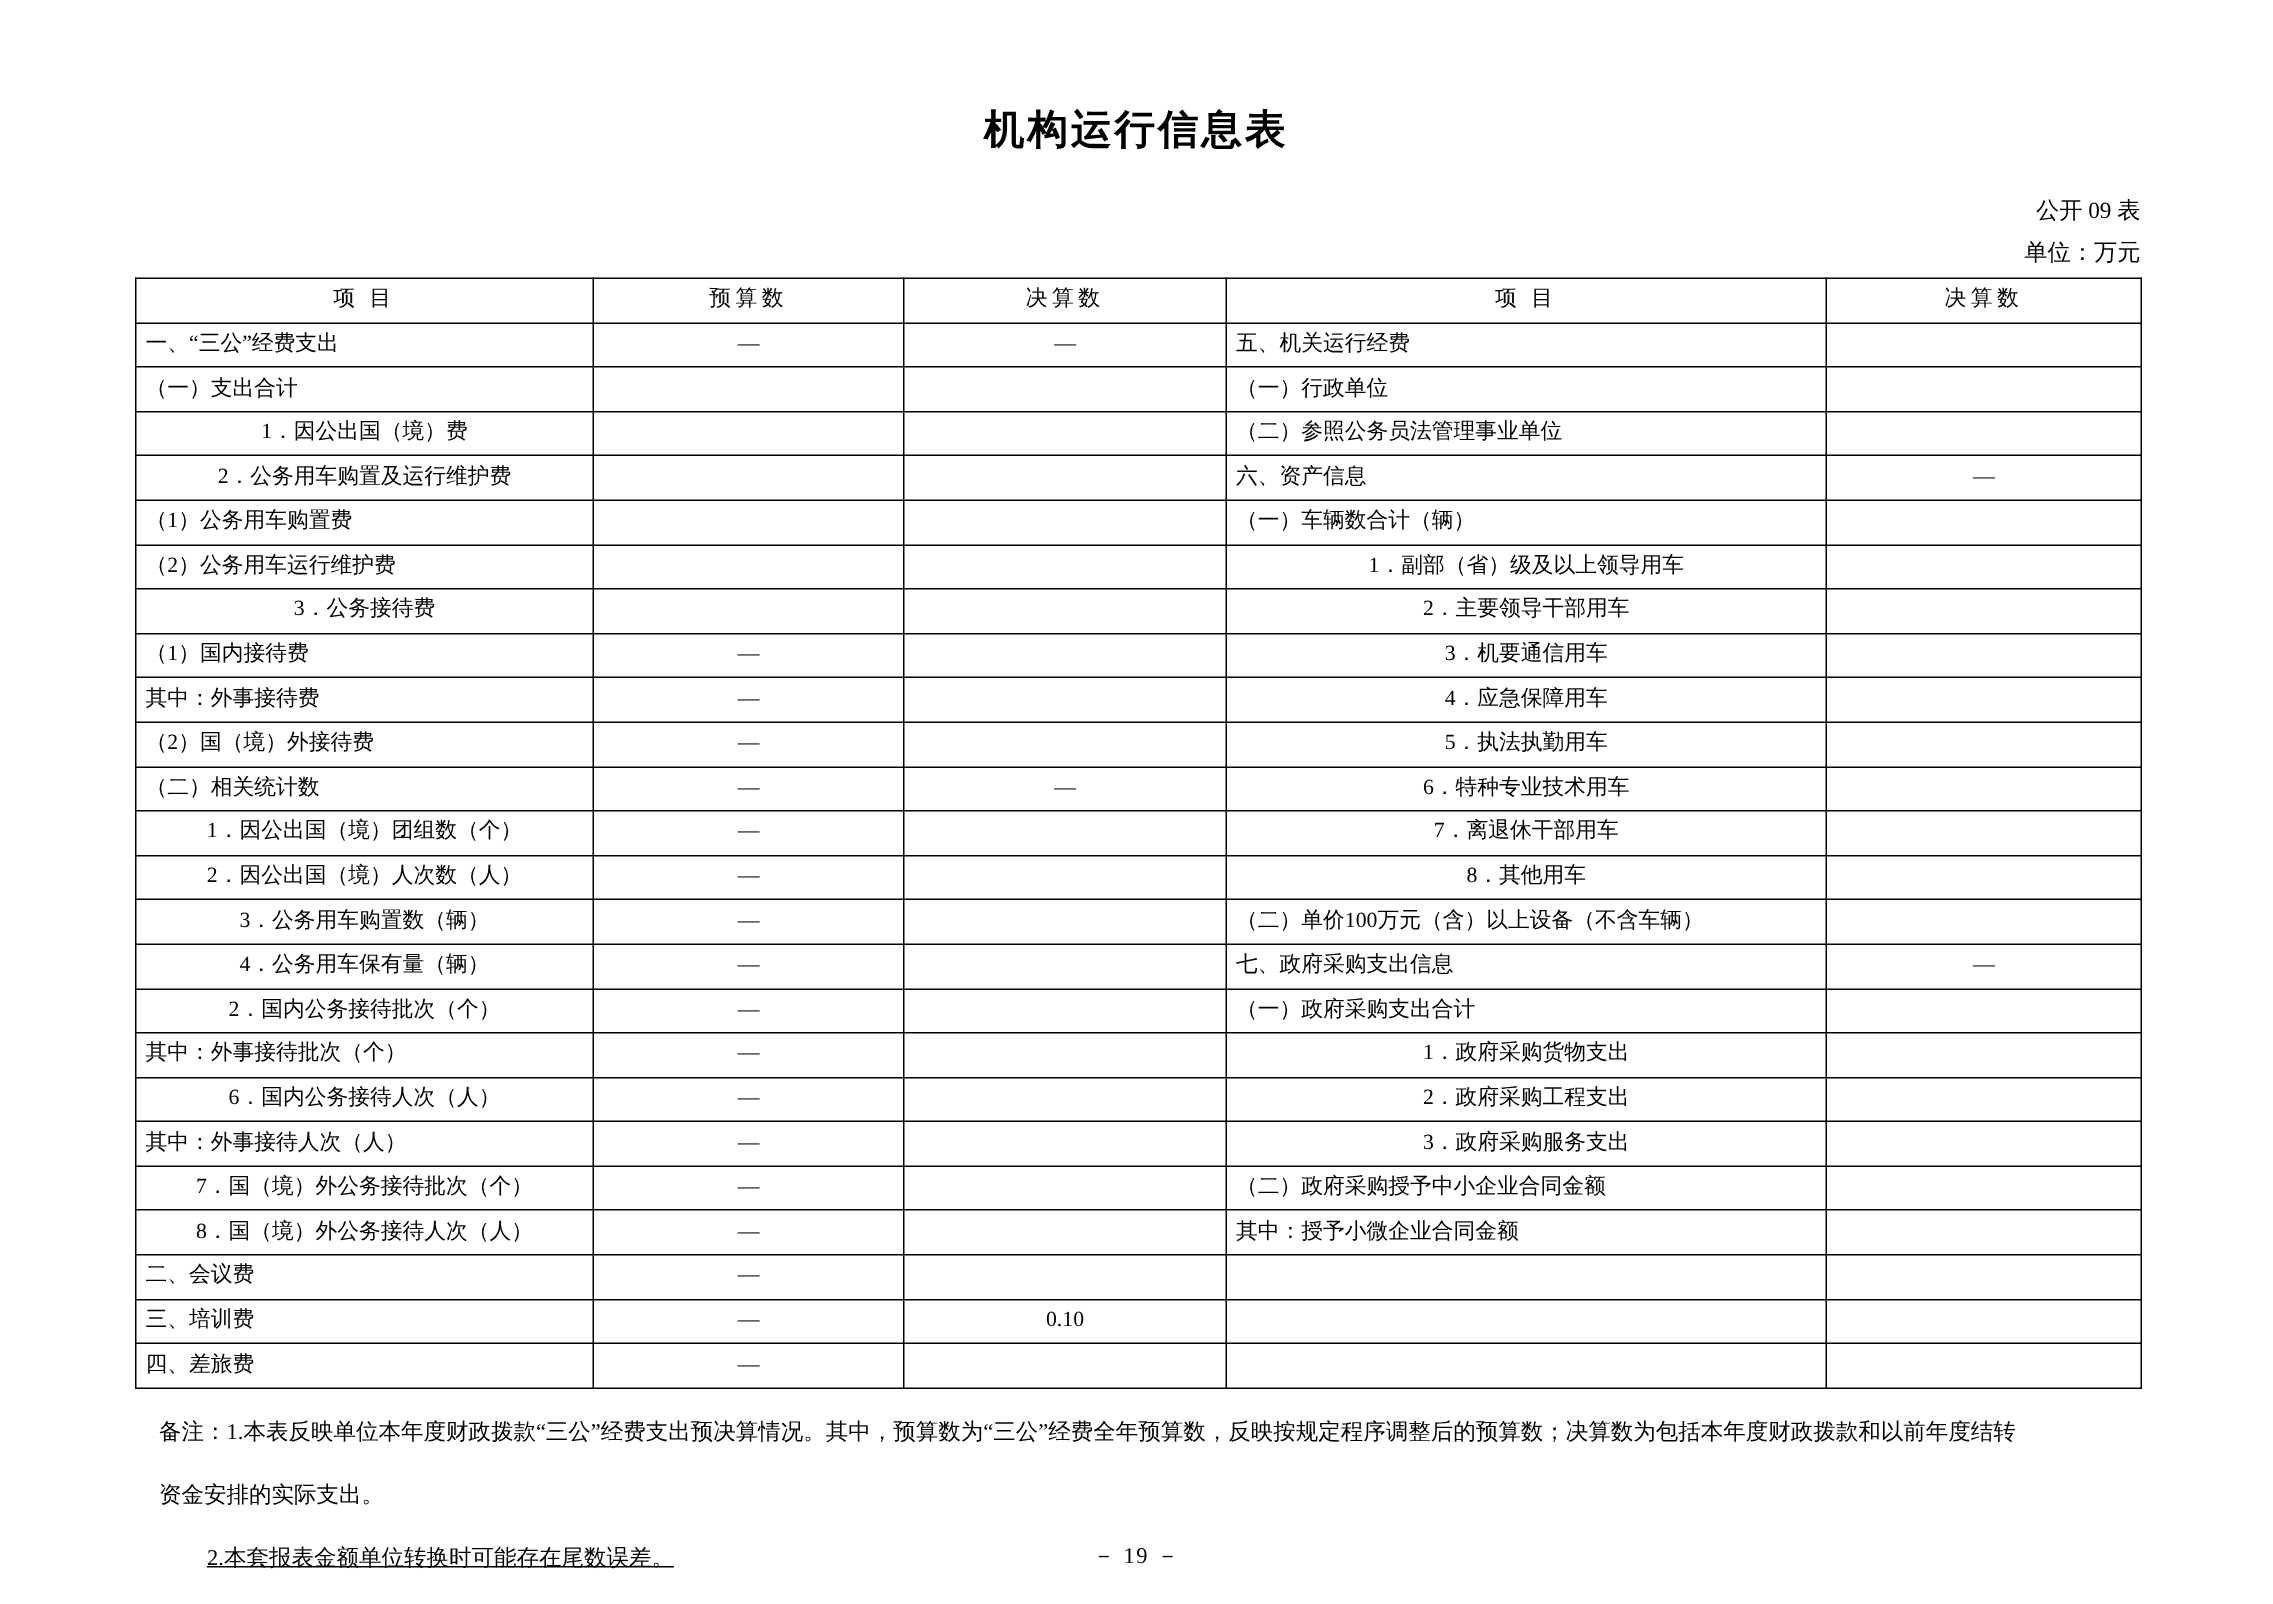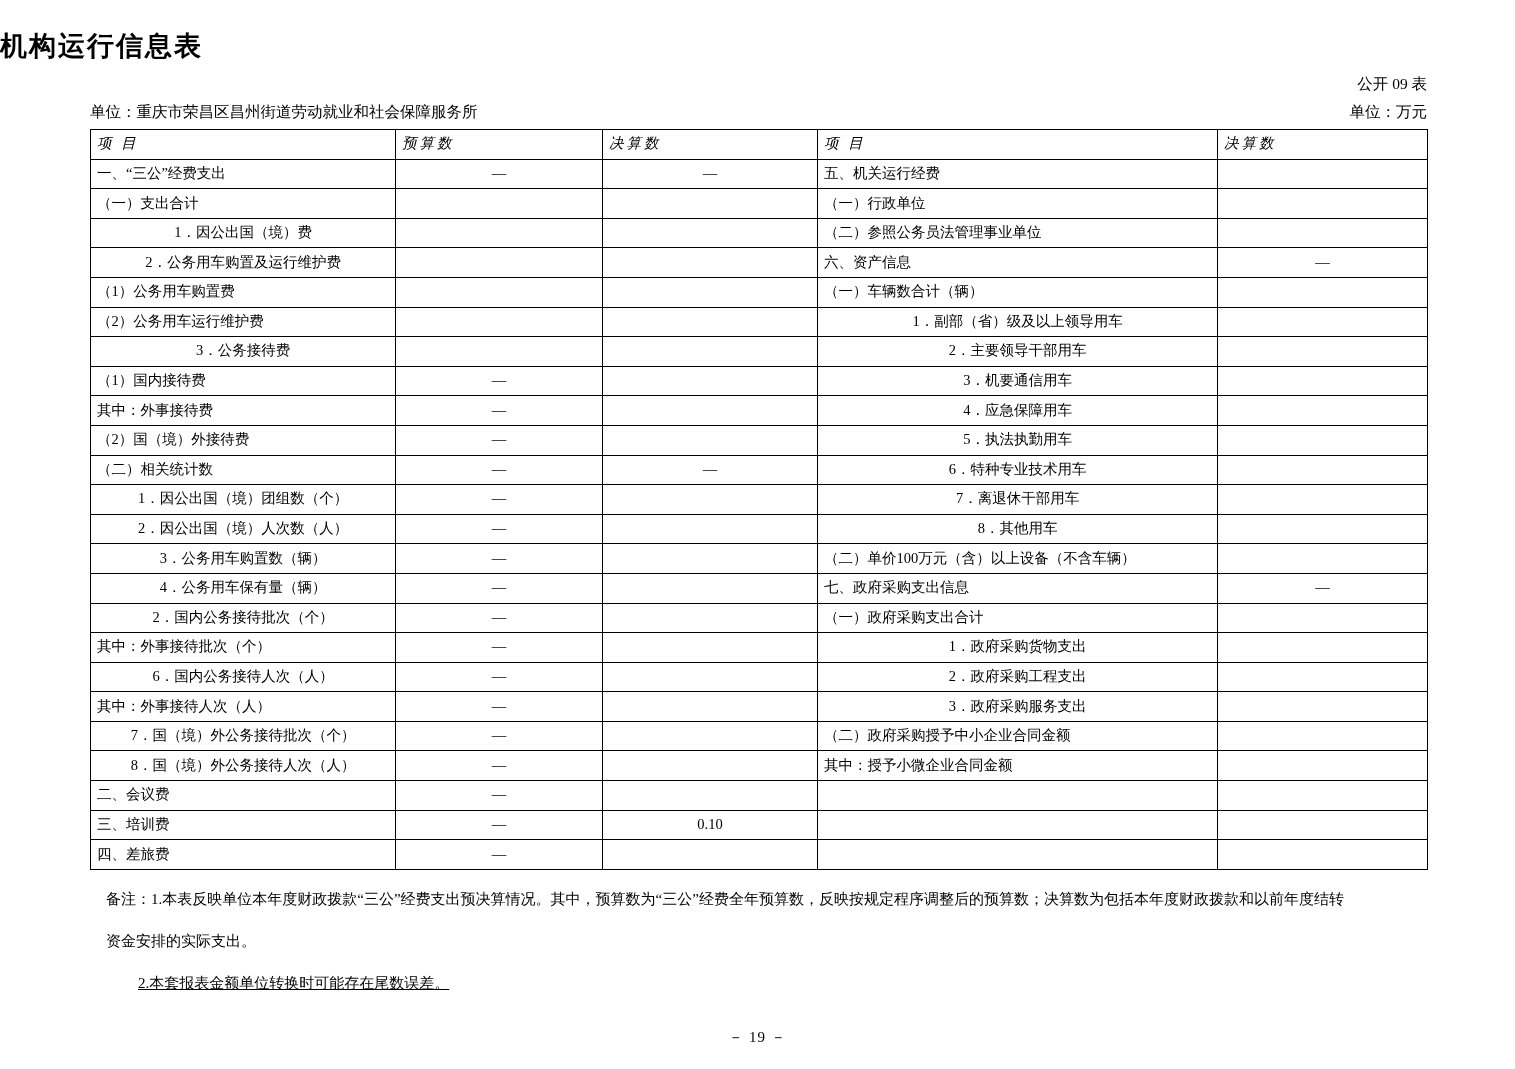--- a/index.html
+++ b/index.html
@@ -15,30 +15,31 @@
     position: relative;
   }
   .page {
     position: relative;
     width: 1515px;
     height: 1069px;
     box-sizing: border-box;
     padding: 0;
   }
   .title {
+    text-align: center;
     font-size: 27px;
     font-weight: bold;
     letter-spacing: 2px;
     margin: 0;
-    padding-top: 28px;
+    padding-top: 68px;
     font-family: "Liberation Serif", serif;
   }
   .meta-row {
     position: relative;
-    margin-top: 10px;
+    margin-top: 26px;
     height: 22px;
   }
   .form-no {
     position: absolute;
     right: 88px;
     top: 0;
     font-size: 15.5px;
   }
   .unit-row {
     position: relative;
@@ -67,23 +68,23 @@
     border: 1px solid #000000;
     height: 28.6px;
     font-size: 14.5px;
     padding: 0 6px;
     vertical-align: middle;
     line-height: 1.1;
     overflow: hidden;
     white-space: nowrap;
   }
   td.hdr {
+    text-align: center;
     font-size: 15px;
     letter-spacing: 3px;
-    font-style: italic;
   }
   td.num {
     text-align: center;
   }
   .c0 { width: 305px; }
   .c1 { width: 207px; }
   .c2 { width: 215px; }
   .c3 { width: 400px; }
   .c4 { width: 210px; }
   .ind0 { padding-left: 6px; }
@@ -120,21 +121,20 @@
 
 <div class="page">
 
   <h1 class="title">机构运行信息表</h1>
 
   <div class="meta-row">
     <div class="form-no">公开 09 表</div>
   </div>
 
   <div class="unit-row">
-    <div class="unit-left">单位：重庆市荣昌区昌州街道劳动就业和社会保障服务所</div>
     <div class="unit-right">单位：万元</div>
   </div>
 
   <table class="main">
     <colgroup>
       <col class="c0">
         <col class="c1">
         <col class="c2">
         <col class="c3">
         <col class="c4">

